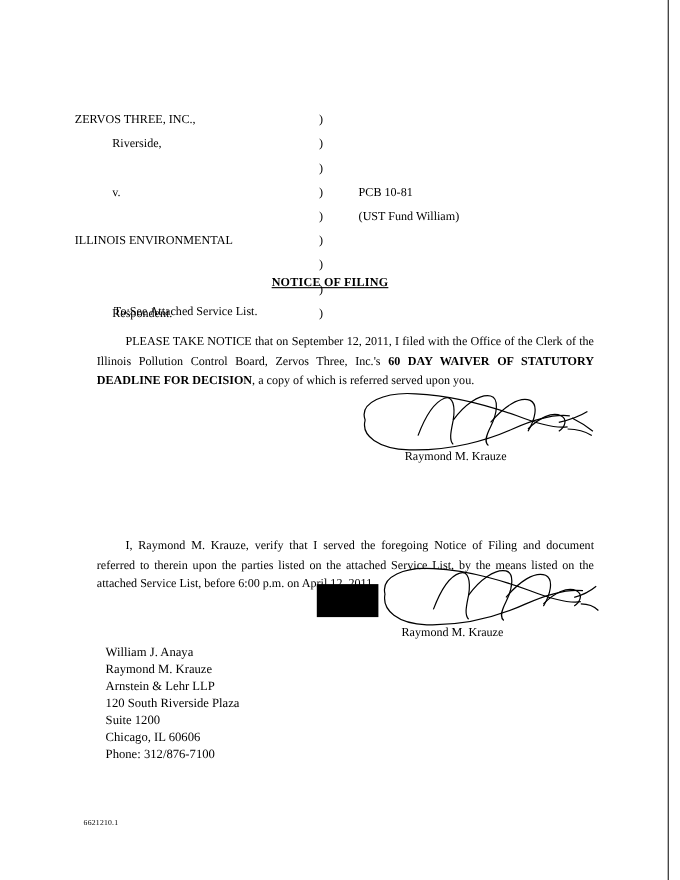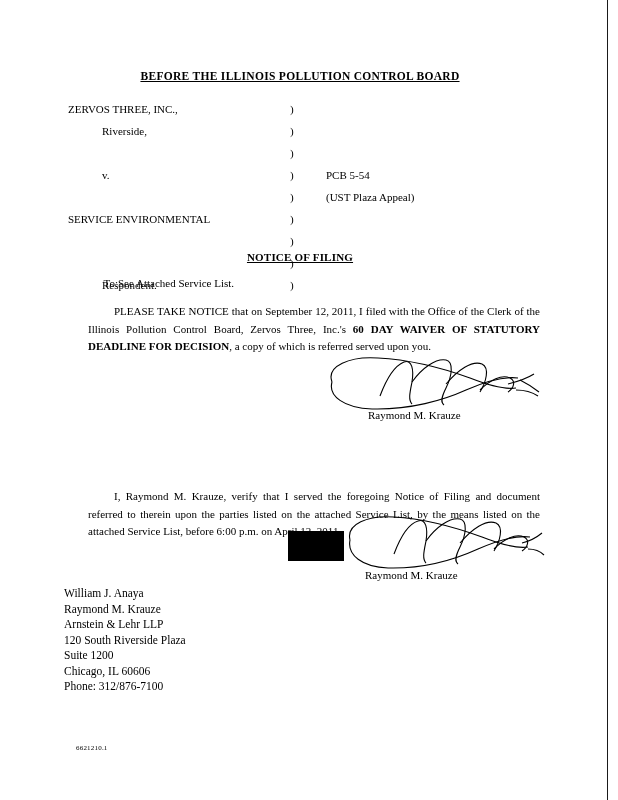--- a/index.html
+++ b/index.html
@@ -145,21 +145,21 @@
     position: absolute;
     left: 288px;
     top: 531px;
     width: 56px;
     height: 30px;
     background: #000;
   }
 
   .address {
     position: absolute;
-    left: 64px;
+    left: 96px;
     top: 586px;
     font-size: 11.5px;
     line-height: 15.5px;
     color: #000;
   }
   .docnum {
     position: absolute;
     left: 76px;
     top: 744px;
     font-size: 7px;
@@ -167,50 +167,49 @@
     letter-spacing: 0.2px;
   }
   svg { display: block; }
 </style>
 </head>
 <body>
 
 <div class="page">
   <div class="sheet">
 
-    <div class="doc-title">BEFORE THE ILLINOIS POLLUTION CONTROL BOARD</div>
 
     <div class="caption">
       <div class="cap-row">
         <span class="cap-left">ZERVOS THREE, INC.,</span>
         <span class="cap-paren">)</span>
         <span class="cap-right"></span>
       </div>
       <div class="cap-row">
         <span class="cap-left indent">Riverside,</span>
         <span class="cap-paren">)</span>
         <span class="cap-right"></span>
       </div>
       <div class="cap-row">
         <span class="cap-left"></span>
         <span class="cap-paren">)</span>
         <span class="cap-right"></span>
       </div>
       <div class="cap-row">
         <span class="cap-left indent">v.</span>
         <span class="cap-paren">)</span>
-        <span class="cap-right">PCB 5-54</span>
+        <span class="cap-right">PCB 10-81</span>
       </div>
       <div class="cap-row">
         <span class="cap-left"></span>
         <span class="cap-paren">)</span>
-        <span class="cap-right">(UST Plaza Appeal)</span>
-      </div>
-      <div class="cap-row">
-        <span class="cap-left">SERVICE ENVIRONMENTAL</span>
+        <span class="cap-right">(UST Fund William)</span>
+      </div>
+      <div class="cap-row">
+        <span class="cap-left">ILLINOIS ENVIRONMENTAL</span>
         <span class="cap-paren">)</span>
         <span class="cap-right"></span>
       </div>
       <div class="cap-row">
         <span class="cap-paren">)</span>
         <span class="cap-right"></span>
       </div>
       <div class="cap-row">
         <span class="cap-left"></span>
         <span class="cap-paren">)</span>

